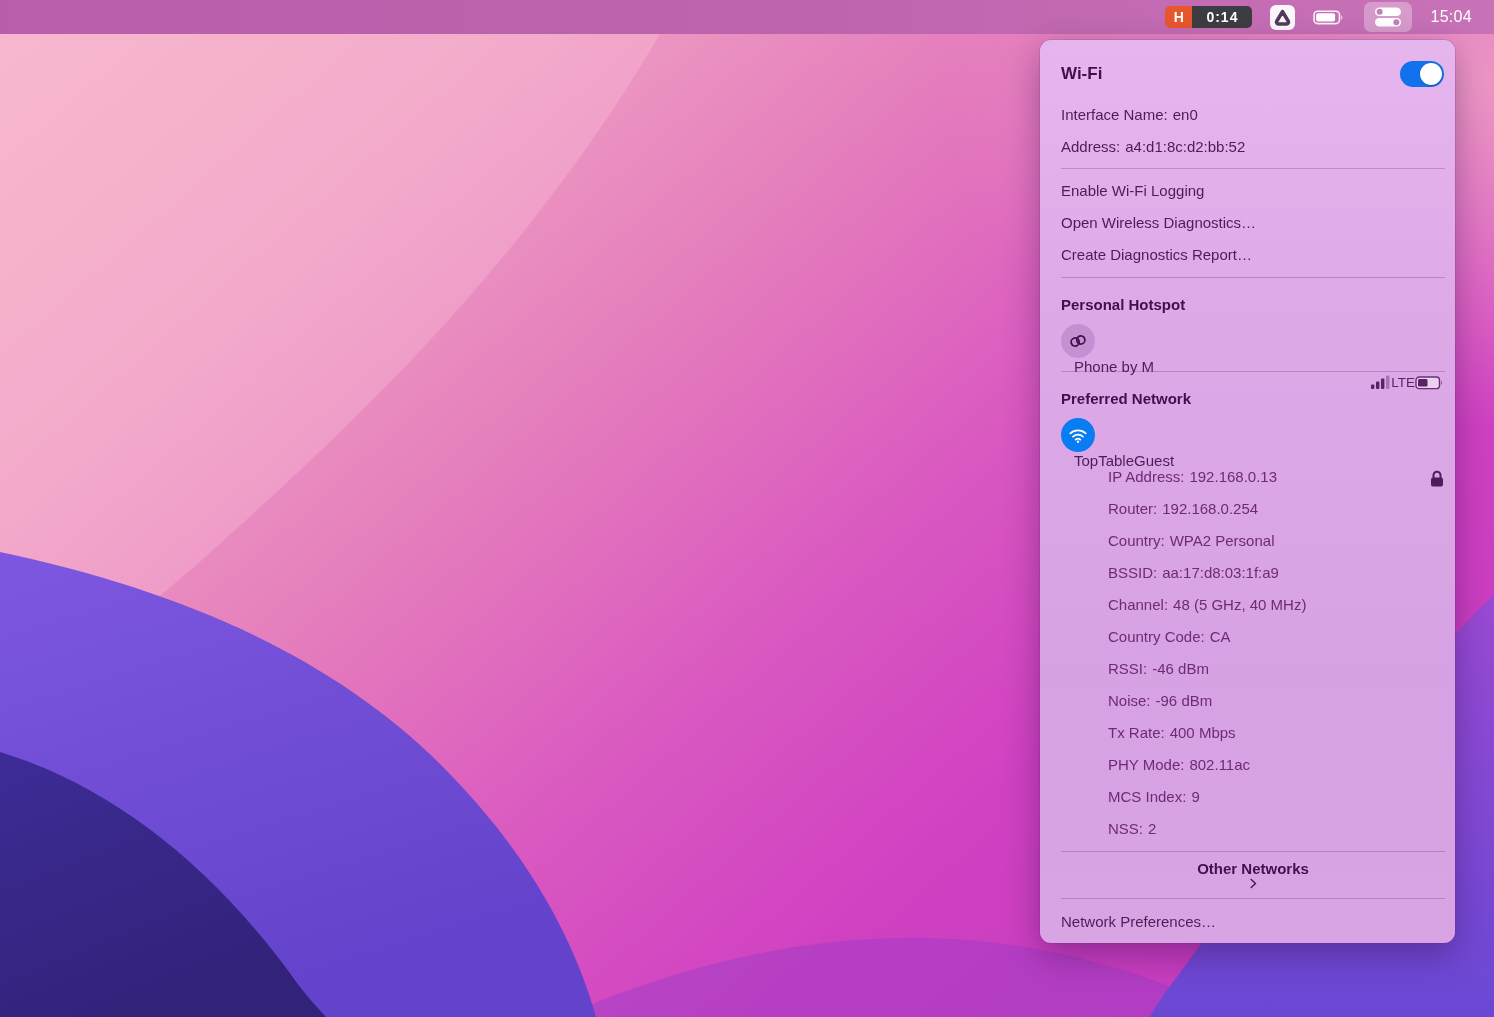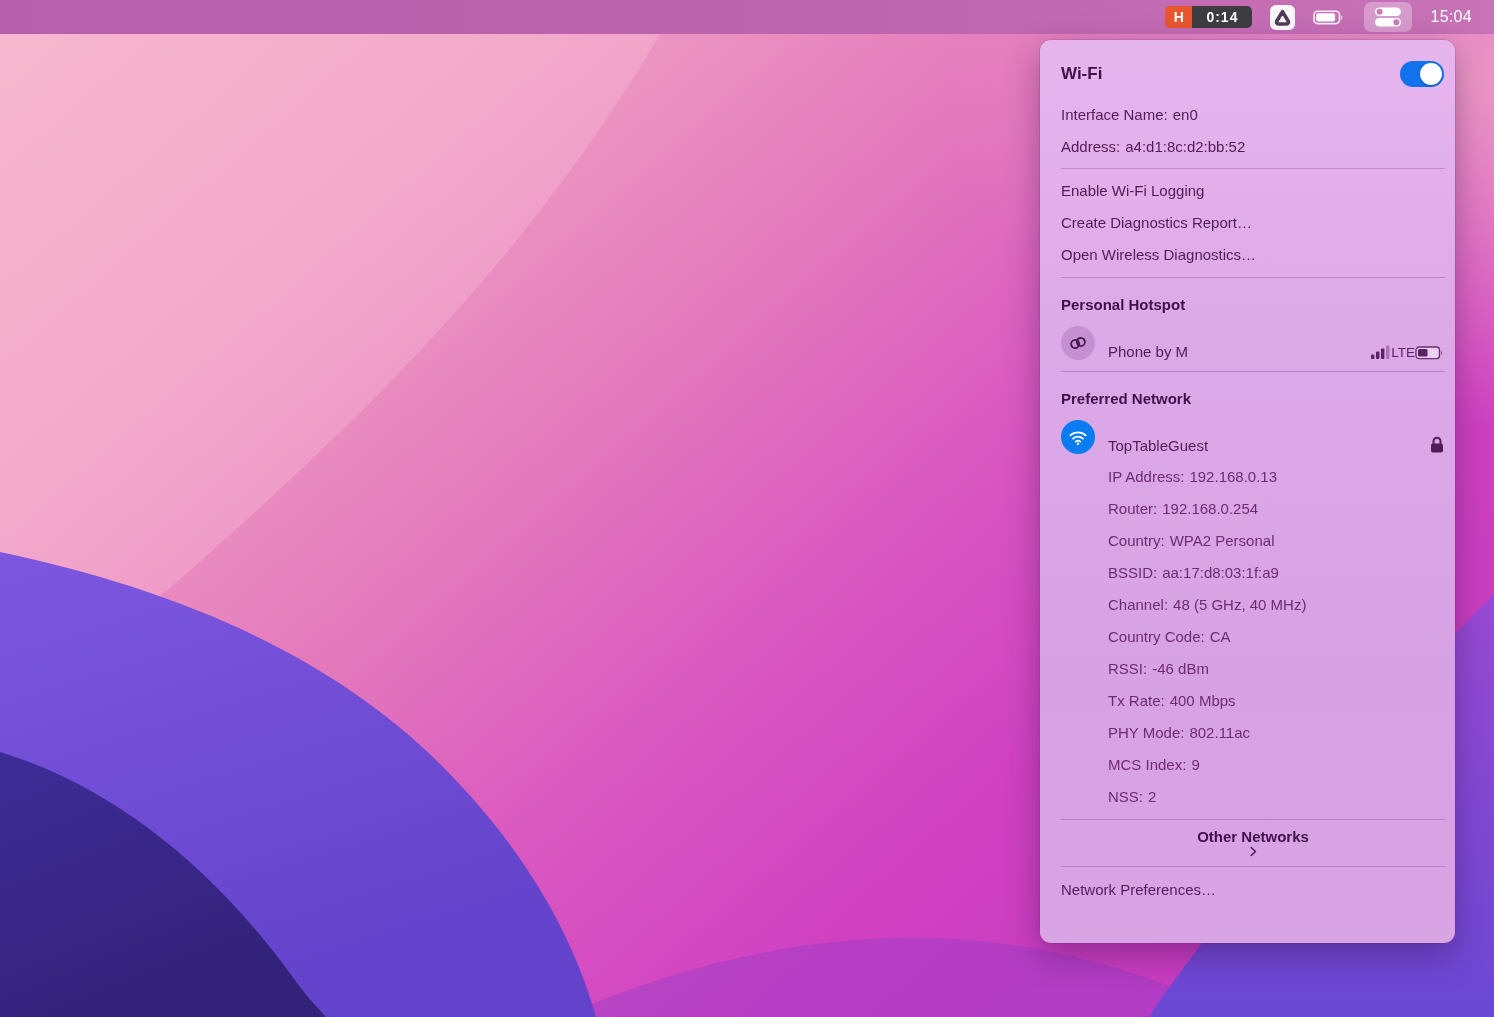--- a/index.html
+++ b/index.html
@@ -45,21 +45,21 @@
     box-shadow:0 1px 2px rgba(0,0,0,.25);}
   .kv-block{margin-top:9px;}
   .kv{height:32px;display:flex;align-items:center;}
   .kv .v{margin-left:5px;}
   .divider{height:1px;background:rgba(88,30,100,.26);}
   .d1{margin-top:6px;} .d2{margin-top:7px;} .d3{margin-top:11px;} .d4{margin-top:7px;} .d5{margin-top:8px;}
   .menu-list{margin-top:5px;}
   .menu-item{height:32px;display:flex;align-items:center;cursor:default;}
   .sec-header{margin-top:11px;height:30px;display:flex;align-items:center;
     font-weight:700;color:var(--text-header);}
-  .net-row{margin-top:5px;height:36px;display:flex;align-items:flex-end;}
+  .net-row{margin-top:5px;height:36px;display:flex;align-items:flex-start;flex-direction:column;}
   .circle{width:34px;height:34px;border-radius:50%;display:flex;align-items:center;justify-content:center;flex:0 0 34px;}
   .hotspot-circle{background:rgba(95,35,110,.18);color:var(--text-header);}
   .wifi-circle{background:var(--wifi-badge-blue);}
   .net-name{margin-left:13px;font-size:15px;}
   .right-cluster{margin-left:auto;display:flex;align-items:center;gap:0;color:#5b2364;}
   .lte{font-size:13.5px;color:#5b2364;}
   .details{margin-top:6px;}
   .details .kv{padding-left:47px;color:var(--text-detail);}
   .link-row{margin-top:8px;height:30px;display:flex;align-items:center;justify-content:space-between;flex-direction:column;}
   .link-row .lbl{font-weight:700;color:var(--text-header);}
@@ -149,22 +149,22 @@
     <div class="kv">
       <span>Address:</span>
       <span class="v">a4:d1:8c:d2:bb:52</span>
     </div>
   </div>
 
   <div class="divider d1"></div>
 
   <div class="menu-list">
     <div class="menu-item">Enable Wi-Fi Logging</div>
+    <div class="menu-item">Open Wireless Diagnostics…</div>
     <div class="menu-item">Create Diagnostics Report…</div>
-    <div class="menu-item">Open Wireless Diagnostics…</div>
   </div>
 
   <div class="divider d2"></div>
 
   <div class="sec-header">Personal Hotspot</div>
 
   <div class="net-row">
     <div class="circle hotspot-circle">
       <svg width="22" height="22" viewBox="0 0 24 24">
         <g transform="rotate(-20 12 12)" stroke="#41104c" stroke-width="1.9" fill="none">
@@ -235,20 +235,24 @@
       </div>
     <div class="kv">
         <span>Country Code:</span>
         <span class="v">CA</span>
       </div>
     <div class="kv">
         <span>RSSI:</span>
         <span class="v">-46 dBm</span>
       </div>
     <div class="kv">
+        <span>Noise:</span>
+        <span class="v">-96 dBm</span>
+      </div>
+    <div class="kv">
         <span>Tx Rate:</span>
         <span class="v">400 Mbps</span>
       </div>
     <div class="kv">
         <span>PHY Mode:</span>
         <span class="v">802.11ac</span>
       </div>
     <div class="kv">
         <span>MCS Index:</span>
         <span class="v">9</span>

